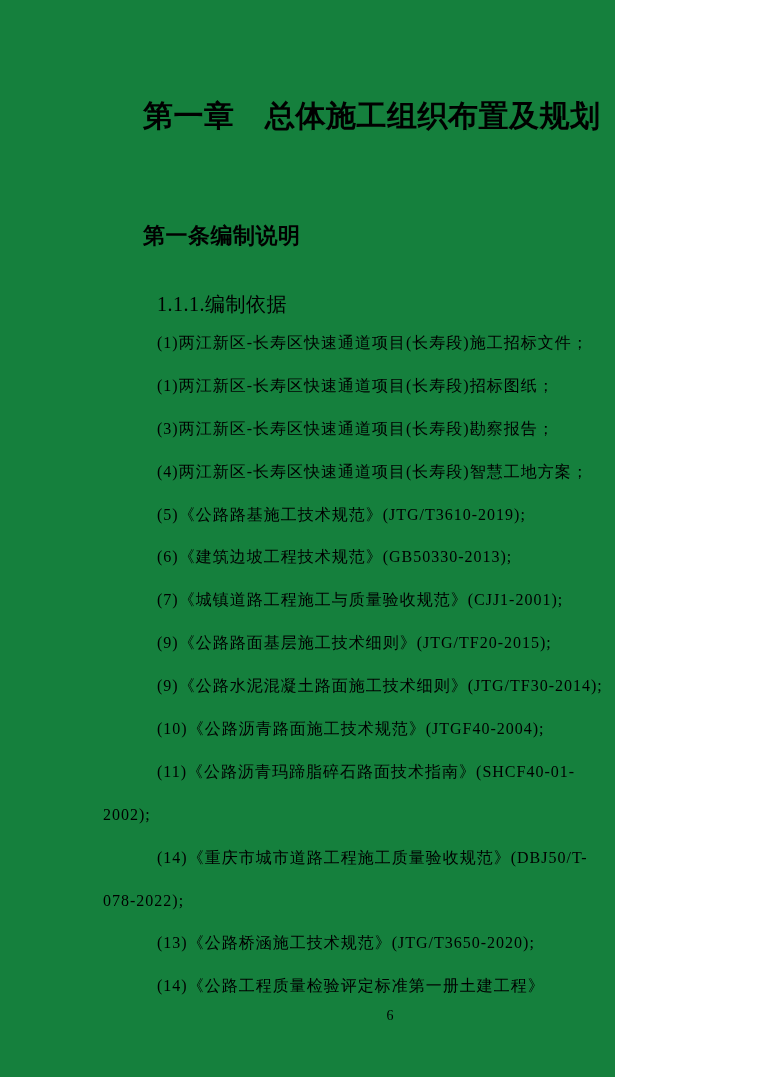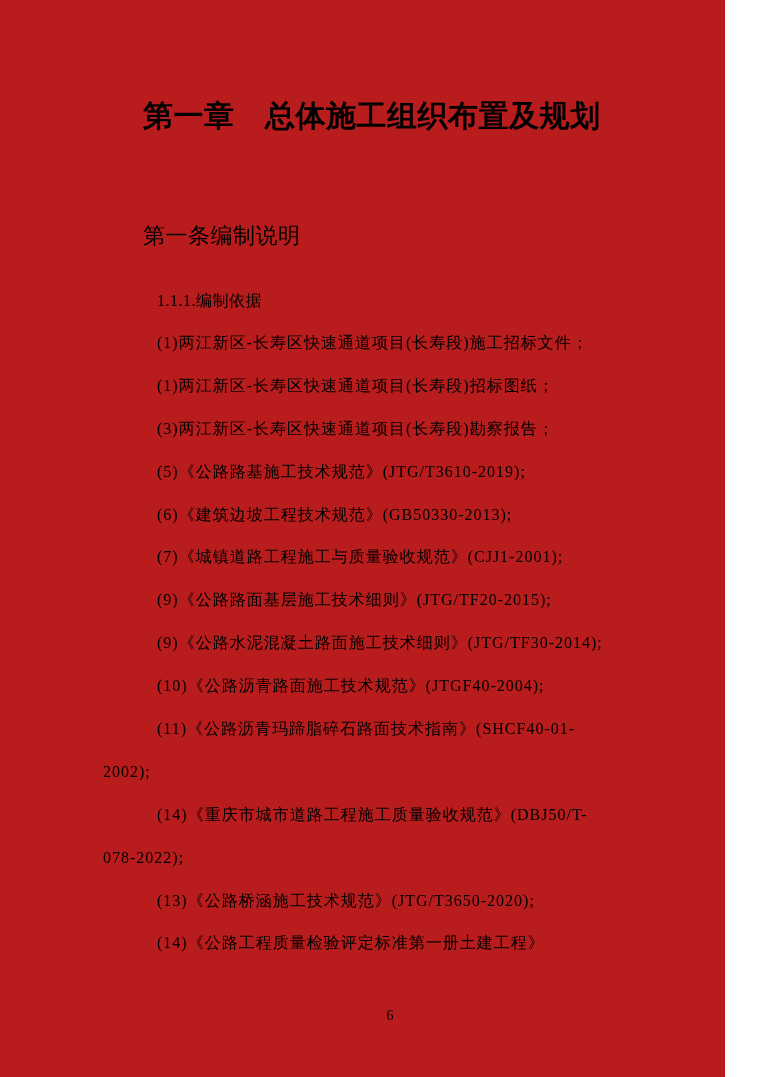--- a/index.html
+++ b/index.html
@@ -2,50 +2,50 @@
 <html><head>
 <meta charset="utf-8">
 <style>
   html, body {
     margin: 0;
     padding: 0;
     background: #ffffff;
   }
   .page {
     position: relative;
-    width: 725px;
+    width: 615px;
     height: 1077px;
-    background: #b91c1c;
+    background: #15803d;
     color: #000000;
     font-family: "Liberation Serif", "DejaVu Serif", serif;
     overflow: hidden;
   }
   .chapter-title {
     position: absolute;
     left: 143px;
     top: 96px;
     font-size: 30px;
     font-weight: bold;
     letter-spacing: 0.5px;
     white-space: nowrap;
   }
   .section-heading {
     position: absolute;
     left: 143px;
     top: 221px;
     font-size: 22px;
-    font-weight: normal;
+    font-weight: bold;
     letter-spacing: 0.5px;
     white-space: nowrap;
   }
   .subsection-heading {
     position: absolute;
     left: 157px;
     top: 291px;
-    font-size: 16px;
+    font-size: 20px;
     font-weight: normal;
     letter-spacing: 0.5px;
     white-space: nowrap;
   }
   .reference-list {
     position: absolute;
     left: 103px;
     top: 322px;
     width: 600px;
     font-size: 16px;
@@ -77,20 +77,21 @@
   <h1 class="chapter-title" style="margin:0; font-size:30px;">第一章　总体施工组织布置及规划</h1>
 
   <h2 class="section-heading" style="margin:0; font-size:22px;">第一条编制说明</h2>
 
   <div class="subsection-heading">1.1.1.编制依据</div>
 
   <div class="reference-list">
     <div class="line indent">(1)两江新区-长寿区快速通道项目(长寿段)施工招标文件；</div>
     <div class="line indent">(1)两江新区-长寿区快速通道项目(长寿段)招标图纸；</div>
     <div class="line indent">(3)两江新区-长寿区快速通道项目(长寿段)勘察报告；</div>
+    <div class="line indent">(4)两江新区-长寿区快速通道项目(长寿段)智慧工地方案；</div>
     <div class="line indent">(5)《公路路基施工技术规范》(JTG/T3610-2019);</div>
     <div class="line indent">(6)《建筑边坡工程技术规范》(GB50330-2013);</div>
     <div class="line indent">(7)《城镇道路工程施工与质量验收规范》(CJJ1-2001);</div>
     <div class="line indent">(9)《公路路面基层施工技术细则》(JTG/TF20-2015);</div>
     <div class="line indent">(9)《公路水泥混凝土路面施工技术细则》(JTG/TF30-2014);</div>
     <div class="line indent">(10)《公路沥青路面施工技术规范》(JTGF40-2004);</div>
     <div class="line indent">(11)《公路沥青玛蹄脂碎石路面技术指南》(SHCF40-01-</div>
     <div class="line">2002);</div>
     <div class="line indent">(14)《重庆市城市道路工程施工质量验收规范》(DBJ50/T-</div>
     <div class="line">078-2022);</div>

